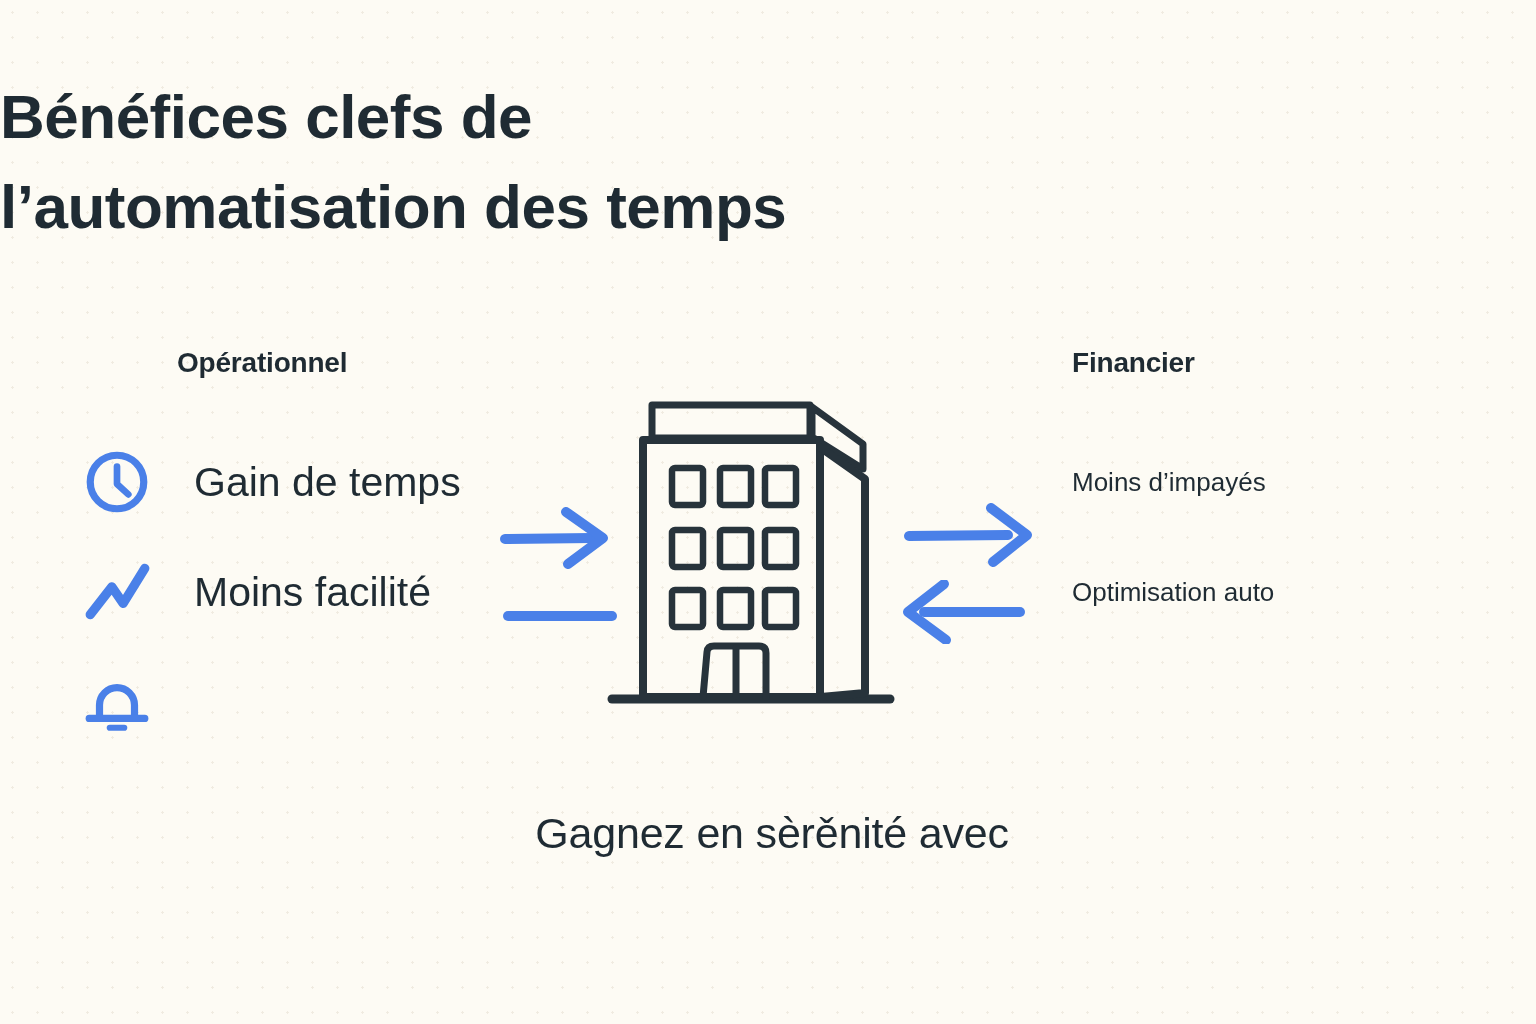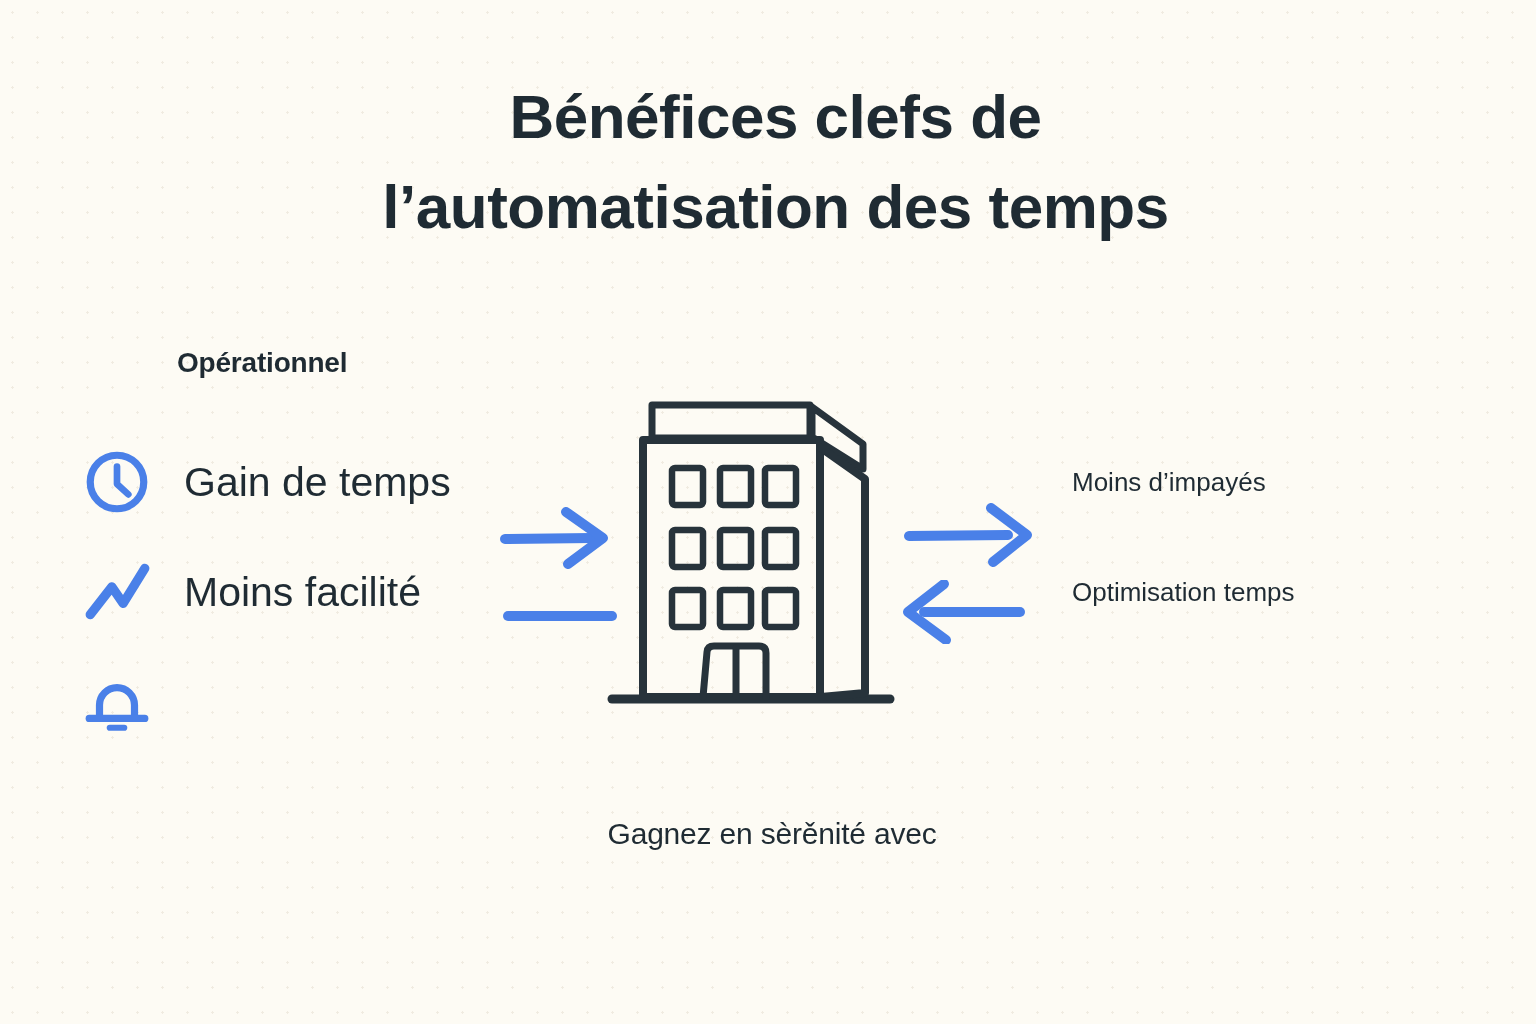--- a/index.html
+++ b/index.html
@@ -13,37 +13,37 @@
     position:relative;
     width:1536px;height:1024px;
     overflow:hidden;
     background-color:var(--background);
     background-image:radial-gradient(rgba(205,195,175,0.28) 1.3px, transparent 1.3px);
     background-size:25px 25px;
     font-family:"Liberation Sans", sans-serif;
     color:var(--text);
   }
   .title{
-    position:absolute;top:72px;left:15px;right:0;
-    text-align:center;
+    position:absolute;top:72px;left:0;right:0;
+    text-align:left;
     font-size:62px;font-weight:700;
     line-height:90px;
     letter-spacing:-0.5px;
   }
   .col-header{
     position:absolute;top:347px;
     font-size:28px;font-weight:700;
     letter-spacing:-0.2px;
   }
   .col-header.left{left:177px;}
   .col-header.right{left:1072px;}
   .benefit-row{
     position:absolute;left:82px;
     height:70px;
-    display:flex;align-items:center;gap:32px;
+    display:flex;align-items:center;gap:42px;
   }
   .benefit-row .icon{
     width:70px;height:70px;flex:0 0 auto;
     display:flex;align-items:center;justify-content:center;
     color:var(--accent-blue);
   }
   .benefit-label{
     font-size:41px;font-weight:400;white-space:nowrap;
   }
   .fin-label{
@@ -58,37 +58,38 @@
   .arrow{
     position:absolute;color:var(--accent-blue);
   }
   .arrow.left-top{left:500px;top:507px;width:112px;height:62px;}
   .arrow.left-line{left:502px;top:609px;width:116px;height:14px;}
   .arrow.right-top{left:903px;top:503px;width:130px;height:64px;}
   .arrow.right-bottom{left:902px;top:580px;width:126px;height:64px;}
   .footer{
     position:absolute;top:803px;left:8px;right:0;
     text-align:center;
-    font-size:30px;font-weight:400;
+    font-size:43px;font-weight:400;
     line-height:61px;
     letter-spacing:-0.2px;
   }
   svg{display:block;width:100%;height:100%;}
 </style>
 </head>
 <body>
 
 <div class="frame">
 
   <div class="title">
     <div>Bénéfices clefs de</div>
     <div>l’automatisation des temps</div>
   </div>
 
   <div class="col-header left">Opérationnel</div>
+  <div class="col-header right">Financier</div>
 
   <div class="benefit-row" style="top:447px;">
     <span class="icon">
       <svg viewBox="0 0 68 68" fill="none" stroke="currentColor" stroke-linecap="round" stroke-linejoin="round">
         <circle cx="34" cy="34" r="26" stroke-width="7"></circle>
         <path d="M34 19 L34 36 L45 46" stroke-width="6.5"></path>
       </svg>
     </span>
     <span class="benefit-label">Gain de temps</span>
   </div>
@@ -106,21 +107,21 @@
     <span class="icon">
       <svg viewBox="0 0 68 68" fill="none" stroke="currentColor" stroke-linecap="round" stroke-linejoin="round">
         <path d="M17 50 L17 37 A17 17 0 0 1 51 37 L51 50" stroke-width="7"></path>
         <path d="M7 50 L61 50" stroke-width="7"></path>
         <path d="M27 59 L41 59" stroke-width="6"></path>
       </svg>
     </span>
   </div>
 
   <div class="fin-label" style="top:457px;">Moins d’impayés</div>
-  <div class="fin-label" style="top:567px;">Optimisation temps</div>
+  <div class="fin-label" style="top:567px;">Optimisation auto</div>
 
   <div class="building">
     <svg viewBox="0 0 290 318" fill="none" stroke="currentColor" stroke-linecap="round" stroke-linejoin="round">
 
       <path d="M6 303 L284 303" stroke-width="9"></path>
 
       <rect x="46" y="9" width="158" height="33" stroke-width="7"></rect>
 
       <path d="M206 11 L257 48 L257 73 L206 41 Z" stroke-width="7"></path>
 

